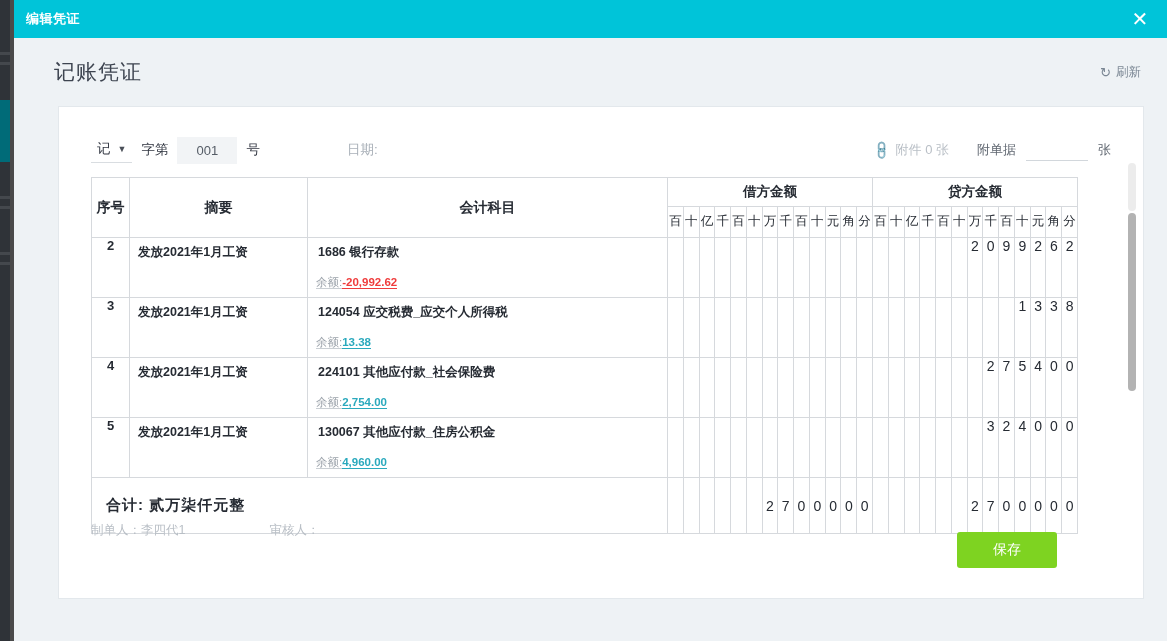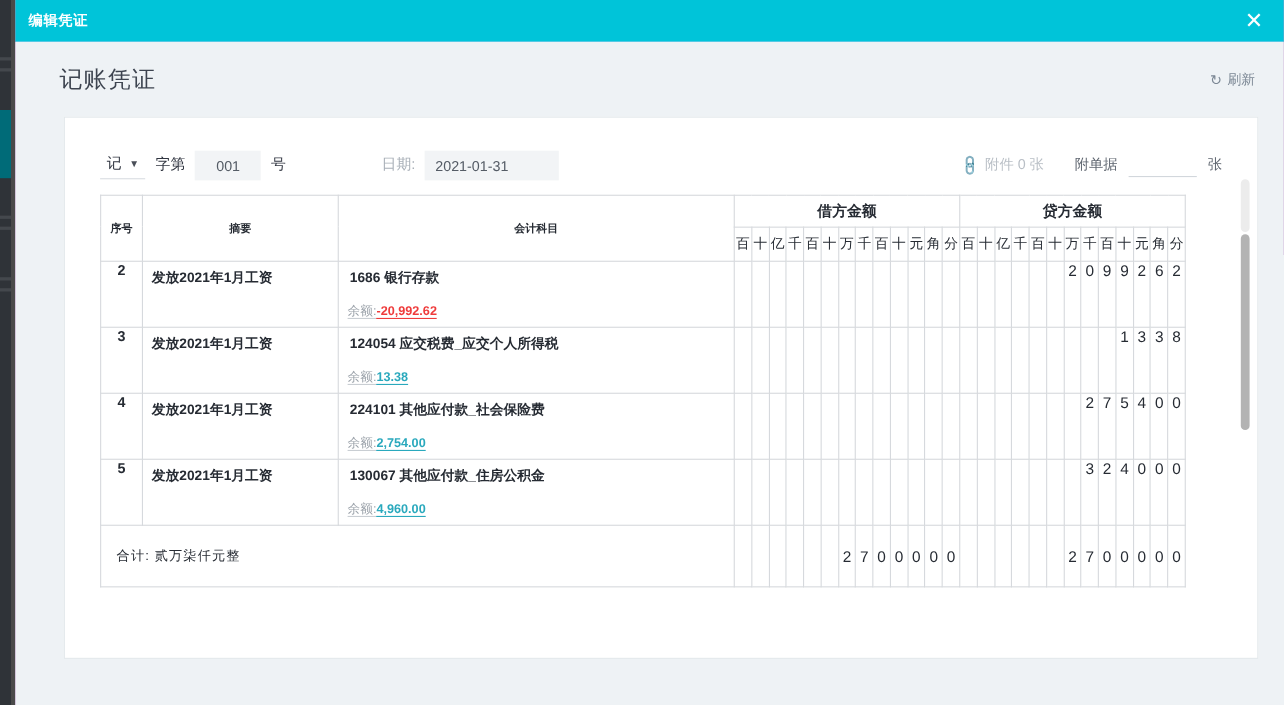--- a/index.html
+++ b/index.html
@@ -14,21 +14,21 @@
     position: absolute; left: 0; top: 0; width: 10px; height: 641px;
     background: #2f3338;
   }
   .bg-strip .bg-line { position: absolute; left: 0; width: 10px; height: 3px; background: #44484d; }
   .bg-strip .bg-sel  { position: absolute; left: 0; width: 10px; height: 62px; background: #006b78; }
   .bg-edge { position: absolute; left: 10px; top: 0; width: 4px; height: 641px; background: #4a4a4a; }
 
   
   .modal {
     position: absolute; left: 14px; top: 0; width: 1153px; height: 641px;
-    background: #f0abfc;
+    background: #14532d;
   }
   .titlebar {
     position: relative; height: 38px; background: #00c4d9;
     display: flex; align-items: center; justify-content: space-between;
     padding: 0 14px 0 12px;
   }
   .titlebar-title {
     color: #ffffff; font-size: 13px; font-weight: bold; letter-spacing: .5px;
   }
   .close-icon {
@@ -96,21 +96,21 @@
   
   table.voucher { border-collapse: collapse; width: 986px; margin-top: 6px; table-layout: fixed; }
   table.voucher th, table.voucher td { border: 1px solid #d6d9dd; }
   th.h-no    { width: 38px; }
   th.h-sum   { width: 178px; }
   th.h-acct  { width: 360px; }
   th.h-money { width: 205px; }
   th.h-top {
     height: 24px; font-size: 13.5px; font-weight: bold; color: #262b33; text-align: center;
   }
-  th.h-big { height: 60px; font-size: 10px; font-weight: bold; color: #262b33; vertical-align: middle; margin-left: 48px; }
+  th.h-big { height: 60px; font-size: 14px; font-weight: bold; color: #262b33; vertical-align: middle; margin-left: 48px; }
   td.digit, th.digit {
     width: 17px; padding: 0; text-align: center;
     font-size: 13px; color: #262b33; font-family: "Liberation Sans", sans-serif;
   }
   th.digit { height: 26px; font-weight: normal; font-size: 12.5px; }
   td.digit { height: 60px; vertical-align: middle; font-size: 14px; }
   .sep-blue { border-left: 1px solid #9fd4ef !important; }
   .sep-red  { border-left: 1px solid #f0b3b3 !important; }
   .grp-left { border-left: 1px solid #d6d9dd !important; }
 
@@ -120,21 +120,21 @@
   td.c-acct { padding: 6px 0 0 10px; position: relative; }
   .acct-name { font-size: 12.5px; font-weight: bold; color: #262b33; }
   .bal-line { position: absolute; left: 8px; bottom: 7px; font-size: 11.5px; }
   .bal-label { color: #9aa1a9; border-bottom: 1px solid #c9ced3; }
   .bal-val { font-weight: bold; border-bottom: 1px solid currentColor; }
   .bal-neg { color: #ef3b3b; }
   .bal-pos { color: #2aa9bd; }
 
   tr.total-row td { height: 56px; vertical-align: middle; }
   td.c-total-label {
-    padding-left: 14px; font-size: 12px; font-weight: normal; color: #262b33; letter-spacing: 1px;
+    padding-left: 14px; font-size: 15px; font-weight: bold; color: #262b33; letter-spacing: 1px;
   }
   td.digit.total { font-size: 14px; }
 
   
   .card-footer {
     position: absolute; left: 32px; right: 32px; bottom: 16px; height: 64px;
   }
   .signers { display: flex; align-items: center; font-size: 12.5px; color: #b9bfc6; padding-top: 4px; }
   .signer-2 { margin-left: 84px; }
   .save-btn {
@@ -196,21 +196,20 @@
           <div class="fr-left">
             <span class="select-kind">
               <span>记</span>
               <span class="caret">▼</span>
             </span>
             <span class="lbl">字第</span>
             <input class="num-input" type="text" value="001" style="">
             <span class="lbl">号</span>
             <span class="spacer-1"></span>
             <span class="date-label">日期:</span>
-            <input class="date-input" type="text" value="2021-01-31" style="">
           </div>
           <div class="fr-right">
             <span class="clip-icon">🔗</span>
             <span class="attach-txt">附件 0 张</span>
             <span class="attach-doc-lbl">附单据</span>
             <input class="attach-doc-input" type="text" value="" style="">
             <span class="zhang">张</span>
           </div>
         </div>
 
@@ -414,20 +413,29 @@
                 <td class="digit total ">7</td>
                 <td class="digit total ">0</td>
                 <td class="digit total ">0</td>
                 <td class="digit total sep-blue">0</td>
                 <td class="digit total sep-red">0</td>
                 <td class="digit total ">0</td>
               </tr>
             </tbody>
         </table>
 
+        <div class="card-footer">
+          <div class="signers">
+            <span>制单人：</span>
+            <span>李四代1</span>
+            <span class="signer-2">审核人：</span>
+            <span></span>
+          </div>
+          <button class="save-btn">保存</button>
+        </div>
 
       </div>
 
       <div class="scroll-track">
         <div class="scroll-thumb-top"></div>
         <div class="scroll-thumb"></div>
       </div>
     </div>
 
   </div>

